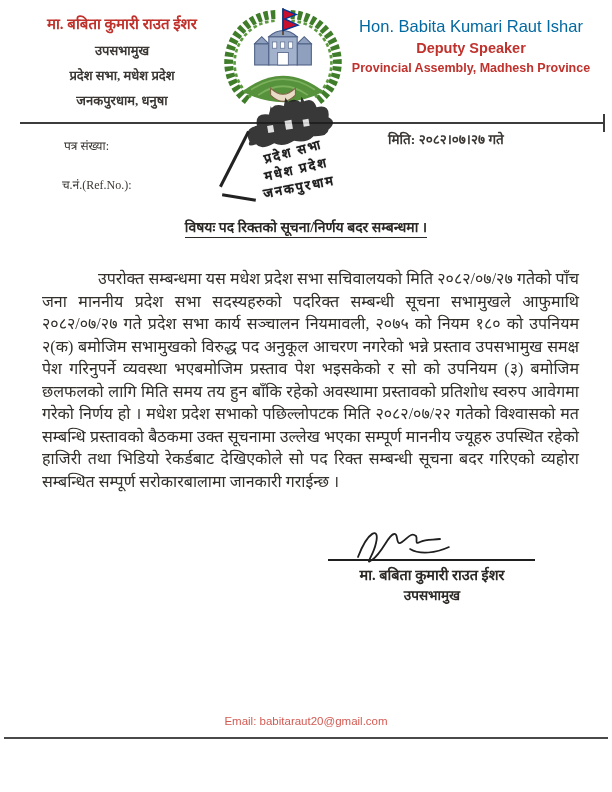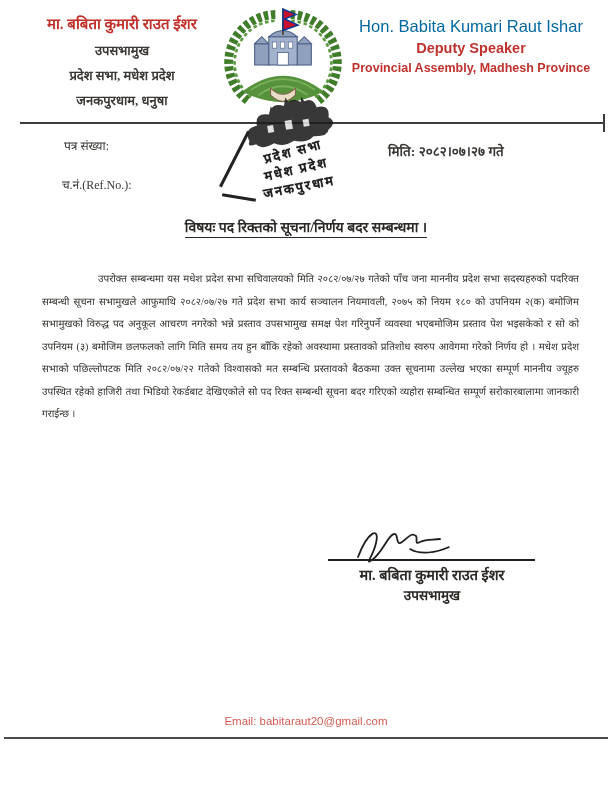--- a/index.html
+++ b/index.html
@@ -16,38 +16,38 @@
   .hdr-right .ttl{font-size:14.5px;font-weight:bold;color:#bf322d;margin-top:4px;}
   .hdr-right .ln{font-size:12.5px;font-weight:bold;color:#bf322d;margin-top:5px;line-height:15px;}
   .emblem{position:absolute;left:219px;top:3px;width:128px;height:124px;}
   
   .top-rule{position:absolute;left:20px;top:122px;width:585px;height:2px;background:#3c3c3c;}
   .rule-tick{position:absolute;left:603px;top:114px;width:2px;height:18px;background:#3c3c3c;}
   .footer-rule{position:absolute;left:4px;top:737px;width:604px;height:2px;background:#4a4a4a;}
   
   .letter-no{position:absolute;left:64px;top:137px;font-size:12px;color:#3b3734;}
   .ref-no{position:absolute;left:62px;top:176px;font-size:12px;color:#3b3734;}
-  .date{position:absolute;left:388px;top:142px;font-size:13.5px;font-weight:bold;color:#3b3734;}
+  .date{position:absolute;left:388px;top:130px;font-size:13.5px;font-weight:bold;color:#3b3734;}
   
   .stamp{position:absolute;left:228px;top:98px;width:130px;height:108px;transform:rotate(-10deg);color:#1c1c1c;z-index:5;}
   .stamp .s-temple{position:absolute;left:14px;top:-2px;width:100px;height:48px;opacity:.88;}
   .stamp .s-ln{position:absolute;width:130px;text-align:center;font-weight:bold;
     font-size:13px;letter-spacing:2px;text-shadow:0 0 1px rgba(20,20,20,.55);}
   .stamp .l1{top:44px;transform:rotate(-5deg);}
   .stamp .l2{top:62px;transform:rotate(-3deg);}
   .stamp .l3{top:80px;transform:rotate(-1deg);}
   .pen-stroke-1{position:absolute;left:233px;top:128px;width:2.5px;height:62px;background:#222;transform:rotate(27deg);z-index:6;}
   .pen-stroke-2{position:absolute;left:222px;top:196px;width:34px;height:2.5px;background:#222;transform:rotate(9deg);z-index:6;}
   
   .subject{position:absolute;left:0;top:217px;width:612px;text-align:center;}
   .subject span{font-size:14px;font-weight:bold;color:#2b2825;border-bottom:1.6px solid #2b2825;padding-bottom:2px;}
   
   .body-text{
     position:absolute;left:42px;top:268px;width:537px;
-    font-size:10px;line-height:22.5px;color:#33302c;
+    font-size:16px;line-height:22.5px;color:#33302c;
     text-align:justify;text-indent:56px;margin:0;
   }
   
   .sig-scribble{position:absolute;left:352px;top:527px;width:104px;height:38px;z-index:3;}
   .sig-line{position:absolute;left:328px;top:559px;width:207px;height:1.8px;background:#1f1f1f;}
   .sig-name{position:absolute;left:318px;top:564px;width:228px;text-align:center;font-size:14.5px;font-weight:bold;color:#2b2825;}
   .sig-title{position:absolute;left:318px;top:586px;width:228px;text-align:center;font-size:13.5px;font-weight:bold;color:#2b2825;}
   
   .footer-email{position:absolute;left:0;top:715px;width:612px;text-align:center;
     font-family:"Liberation Sans","DejaVu Sans",sans-serif;font-size:11.5px;color:#d25a52;}

